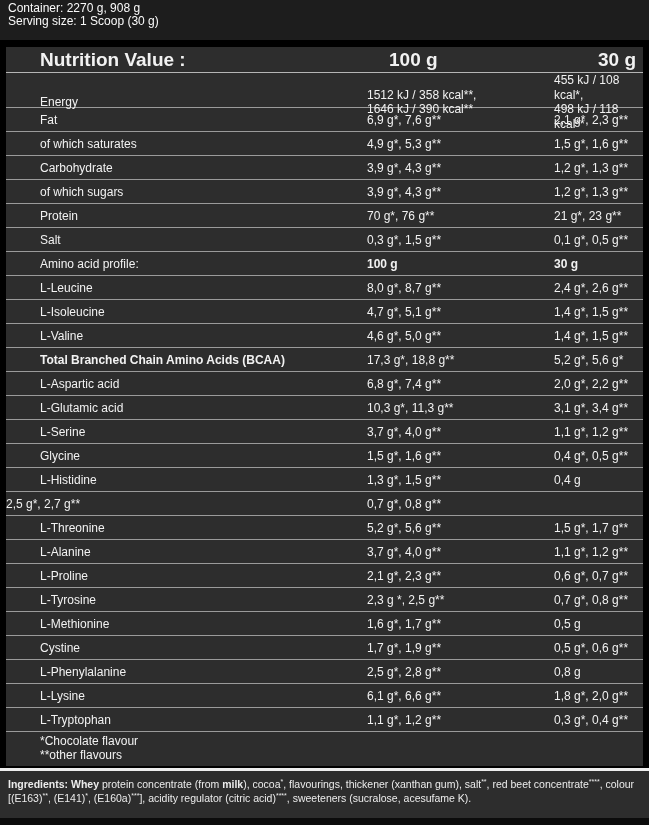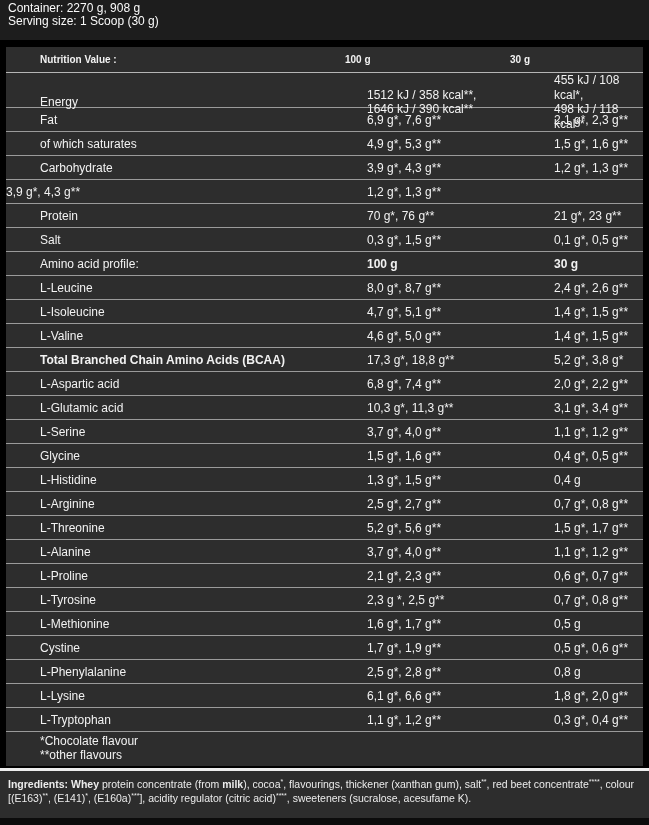--- a/index.html
+++ b/index.html
@@ -28,21 +28,22 @@
     background:#2d2d2d;
   }
   .thead{
     display:grid;
     grid-template-columns:339px 165px auto;
     height:26px;
     align-items:center;
     border-bottom:1px solid #b5b5b5;
     box-sizing:border-box;
     font-weight:700;
-    font-size:10px;
+    font-size:19px;
+    gap:44px;
   }
   .thead .label{padding-left:34px;}
   .row{
     display:grid;
     grid-template-columns:339px 165px auto;
     height:24px;
     align-items:center;
     border-bottom:1px solid #9a9a9a;
     box-sizing:border-box;
     font-size:12px;
@@ -133,20 +134,23 @@
           <div>Carbohydrate</div>
         </div>
         <div class="c v100">
           <div>3,9 g*, 4,3 g**</div>
         </div>
         <div class="c v30">
           <div>1,2 g*, 1,3 g**</div>
         </div>
       </div>
       <div class="row">
+        <div class="c label">
+          <div>of which sugars</div>
+        </div>
         <div class="c v100">
           <div>3,9 g*, 4,3  g**</div>
         </div>
         <div class="c v30">
           <div>1,2 g*, 1,3 g**</div>
         </div>
       </div>
       <div class="row">
         <div class="c label">
           <div>Protein</div>
@@ -214,21 +218,21 @@
         </div>
       </div>
       <div class="row bold">
         <div class="c label">
           <div>Total Branched Chain Amino Acids (BCAA)</div>
         </div>
         <div class="c v100">
           <div>17,3 g*, 18,8 g**</div>
         </div>
         <div class="c v30">
-          <div>5,2 g*, 3,8 g*</div>
+          <div>5,2 g*, 5,6 g*</div>
         </div>
       </div>
       <div class="row">
         <div class="c label">
           <div>L-Aspartic acid</div>
         </div>
         <div class="c v100">
           <div>6,8 g*, 7,4 g**</div>
         </div>
         <div class="c v30">
@@ -273,23 +277,20 @@
           <div>L-Histidine</div>
         </div>
         <div class="c v100">
           <div>1,3 g*, 1,5 g**</div>
         </div>
         <div class="c v30">
           <div>0,4 g</div>
         </div>
       </div>
       <div class="row">
-        <div class="c label">
-          <div>L-Arginine</div>
-        </div>
         <div class="c v100">
           <div>2,5 g*, 2,7 g**</div>
         </div>
         <div class="c v30">
           <div>0,7 g*, 0,8 g**</div>
         </div>
       </div>
       <div class="row">
         <div class="c label">
           <div>L-Threonine</div>

